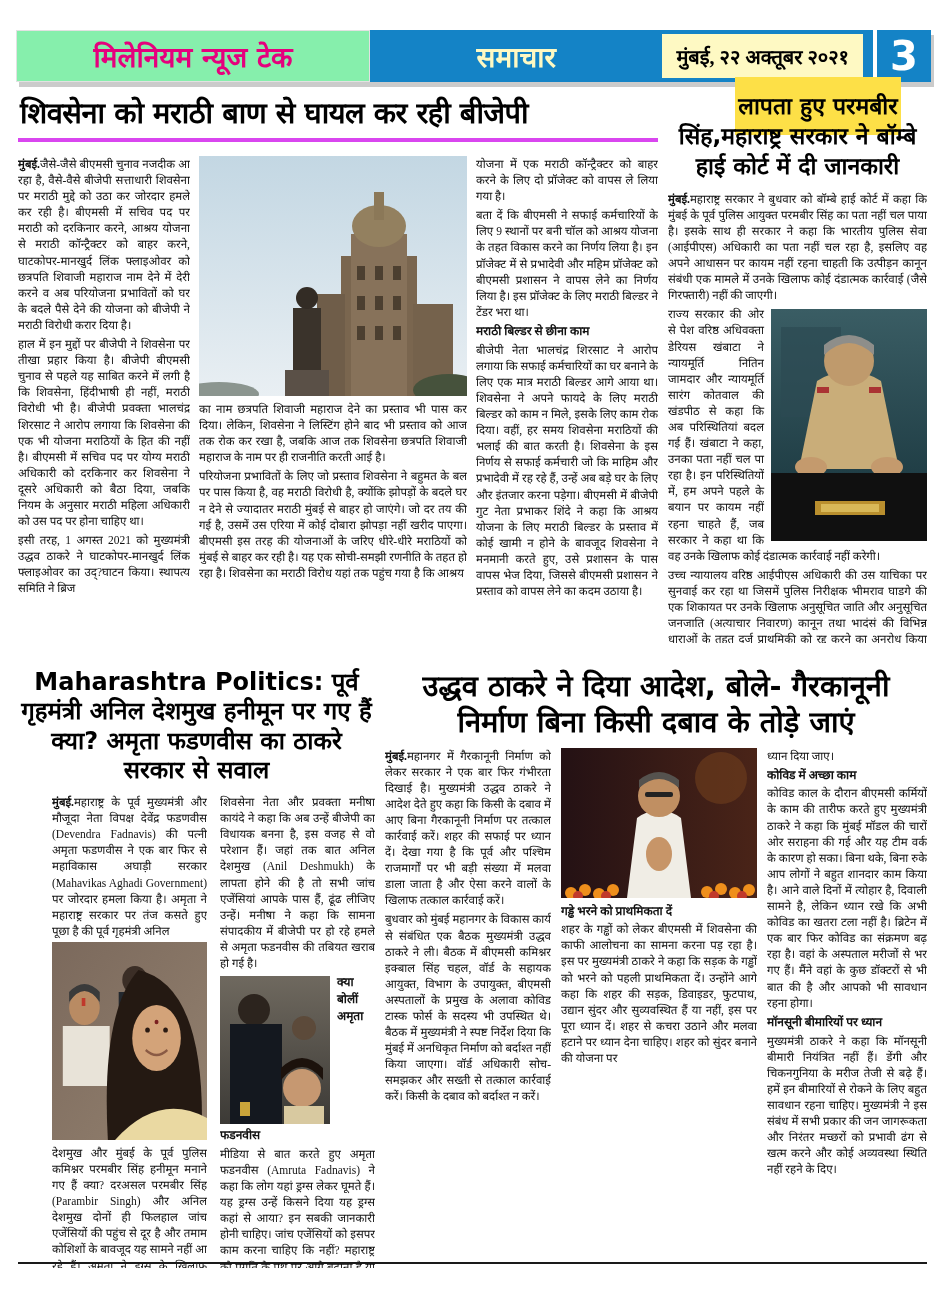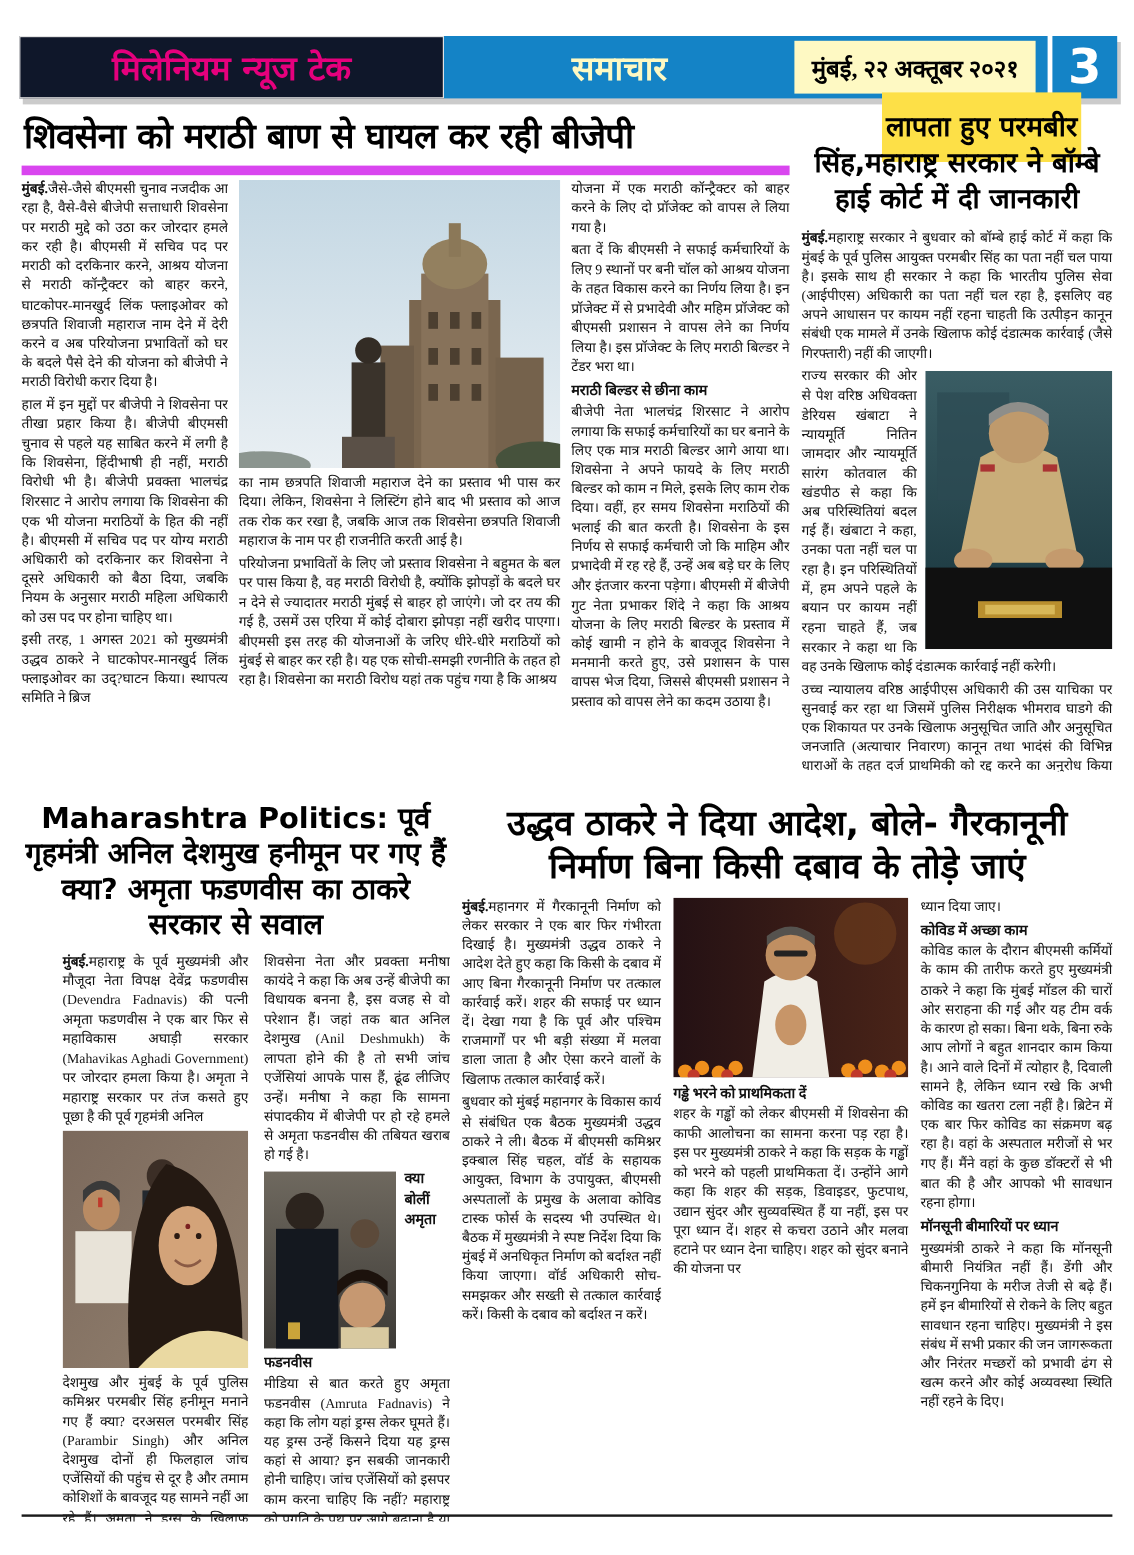--- a/index.html
+++ b/index.html
@@ -2,21 +2,21 @@
 <html lang="hi"><head>
 <meta charset="utf-8">
 <style>
   html,body{margin:0;padding:0;background:#e9e9e9;}
   .page{position:relative;width:945px;height:1296px;background:#fff;margin:0 auto;
         font-family:"Liberation Serif", serif;color:#111;overflow:hidden;}
 
   
   .masthead{position:absolute;left:16px;top:30px;right:14px;height:52px;display:flex;
             box-shadow:3px 5px 0 rgba(160,160,160,.55);}
-  .brand{width:352px;background:#0f172a;display:flex;align-items:center;justify-content:center;
+  .brand{width:352px;background:#86efac;display:flex;align-items:center;justify-content:center;
          border:1px solid #e2e2e2;}
   .brand span{color:#e5007d;font-weight:700;font-size:28px;font-family:"DejaVu Sans",sans-serif;}
   .blueband{flex:1;background:#1483c6;display:flex;align-items:center;}
   .section{flex:1;text-align:center;color:#fef9c3;font-weight:700;font-size:28px;
            font-family:"DejaVu Sans",sans-serif;}
   .datebox{background:#fef9c3;color:#000;font-weight:700;font-size:20px;padding:0 14px;
            height:44px;display:flex;align-items:center;margin:4px 0;}
   .msep{width:4px;background:#fff;height:100%;margin-left:10px;}
   .pageno{width:54px;color:#fff;font-weight:700;font-size:40px;text-align:center;
           font-family:"DejaVu Sans",sans-serif;}
@@ -25,22 +25,22 @@
   .col p, .art2body p{font-size:11.5px;line-height:1.4;text-align:justify;margin:0 0 3px;}
   p.sub{font-weight:700;font-size:12px;text-align:left;margin:3px 0 2px;}
   .dl{font-weight:700;}
   .cols{display:flex;overflow:hidden;}
   .col{overflow:hidden;}
   h1,h2{font-family:"DejaVu Sans",sans-serif;color:#000;}
 
   
   .art1{position:absolute;left:18px;top:92px;width:640px;}
   .art1 h1{font-size:29px;font-weight:700;margin:0;padding:0 0 7px 2px;white-space:nowrap;
-           overflow:hidden;border-bottom:8px solid #d946ef;letter-spacing:-.5px;}
-  .art1 .cols{gap:9px;height:508px;margin-top:4px;}
+           overflow:hidden;border-bottom:4px solid #d946ef;letter-spacing:-.5px;}
+  .art1 .cols{gap:9px;height:508px;margin-top:14px;}
   .c1{width:172px;}.c2{width:268px;}.c3{flex:1;}
 
   
   .art2{position:absolute;left:668px;top:92px;width:259px;}
   .art2 h2{font-size:23px;font-weight:700;line-height:1.3;text-align:center;margin:0 0 9px;}
   .hl{background:#fde047;padding:16px 3px;box-decoration-break:clone;margin-left:41px;-webkit-box-decoration-break:clone;}
   .art2body{height:452px;overflow:hidden;}
 
   
   .art3{position:absolute;left:18px;top:668px;width:357px;}

